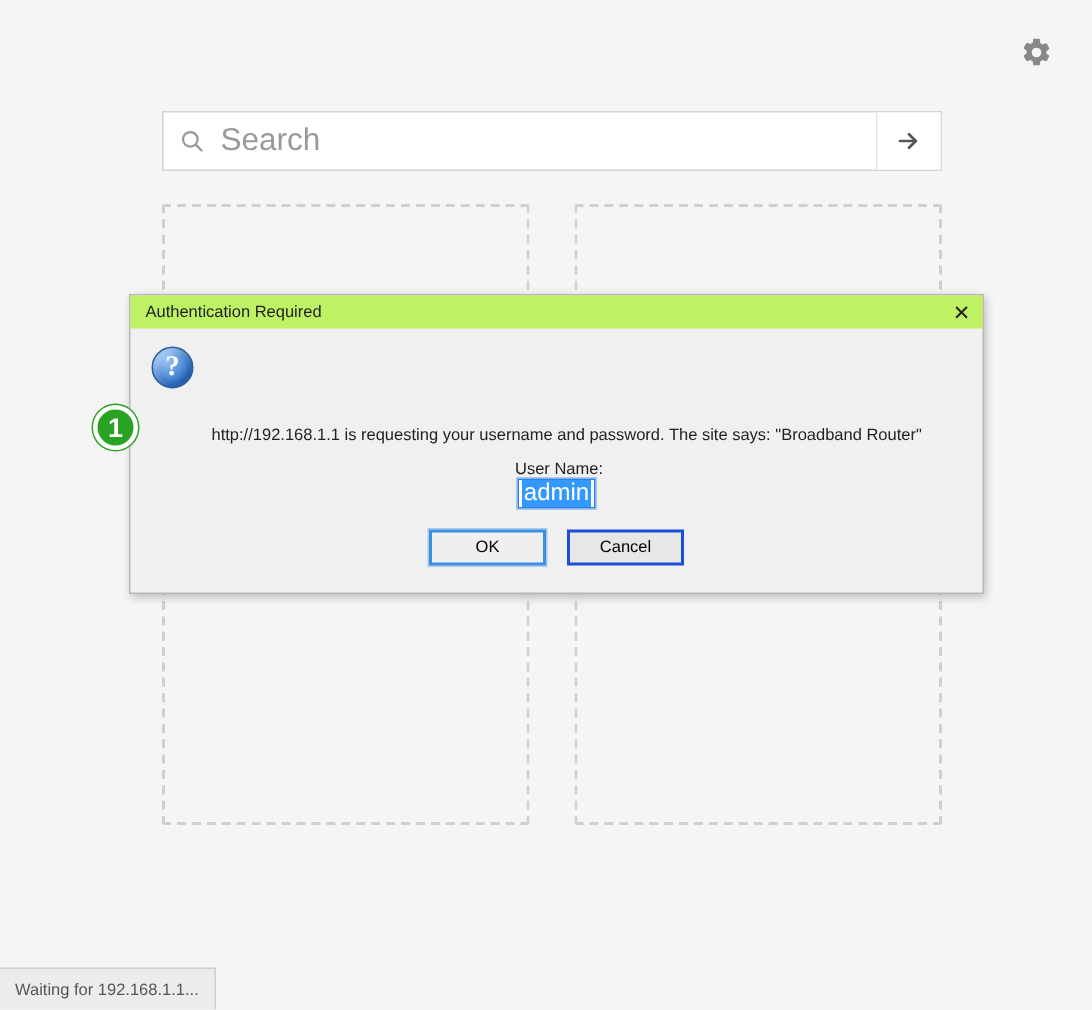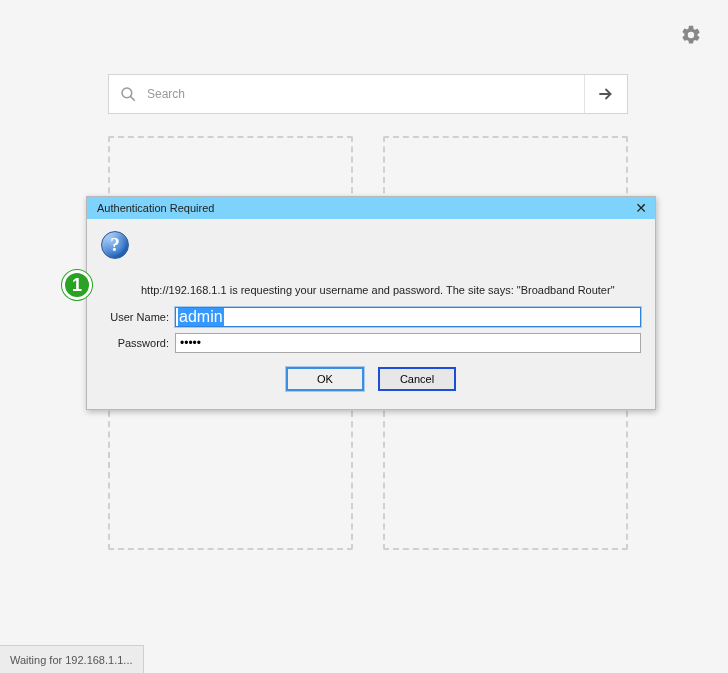--- a/index.html
+++ b/index.html
@@ -39,21 +39,21 @@
   }
   .search-box {
     flex: 1;
     display: flex;
     align-items: center;
     padding: 0 10px;
     border-right: 1px solid #e3e3e3;
   }
   .search-box .mag { width: 18px; height: 18px; color: #999; flex: none; margin-right: 8px; }
   .search-box input {
-    border: 0; outline: 0; flex: 1; font-size: 12px; color: #15803d; background: transparent;
+    border: 0; outline: 0; flex: 1; font-size: 21px; color: #15803d; background: transparent;
   }
   .search-box input::placeholder { color: #999; }
   .go-btn {
     width: 42px;
     display: flex; align-items: center; justify-content: center;
     cursor: pointer; background: #fff;
   }
   .go-btn svg { width: 18px; height: 18px; color: #555; }
 
   
@@ -76,21 +76,21 @@
     left: 86px;
     top: 196px;
     width: 570px;
     background: #f0f0f0;
     border: 1px solid #b8b8b8;
     box-shadow: 1px 2px 6px rgba(0,0,0,0.25);
     font-size: 11px;
     color: #222;
   }
   .dialog-titlebar {
-    background: #7dd3fc;
+    background: #bef264;
     height: 22px;
     display: flex;
     align-items: center;
     justify-content: space-between;
     padding: 0 6px 0 10px;
     font-size: 11px;
     font-weight: 500;
     color: #222;
   }
   .close-x {
@@ -104,21 +104,21 @@
   .q-icon {
     width: 28px; height: 28px; border-radius: 50%;
     background: radial-gradient(circle at 35% 30%, #9fc8f6, #2a6fc9 70%);
     border: 1px solid #2a5da0;
     display: flex; align-items: center; justify-content: center;
     color: #fff; font-weight: bold; font-size: 19px; font-family: Georgia, serif;
     flex: none;
     box-shadow: inset -2px -2px 4px rgba(0,0,0,0.2), inset 2px 2px 4px rgba(255,255,255,0.4);
   }
   .msg-text { padding-top: 4px; line-height: 1.3; margin-top: 48px; }
-  .form-row { display: flex; align-items: center; margin-bottom: 6px; }
+  .form-row { display: flex; align-items: center; margin-bottom: 6px; flex-direction: column; }
   .form-row label { width: 74px; text-align: right; padding-right: 6px; }
   .form-row input {
     flex: 1; height: 20px; border: 1px solid #a7a7a7; padding: 1px 4px;
     font-size: 12px; font-family: inherit; outline: none;
     background: #fff;
   }
   .sel-text {
     background: #3399ff; color: #fff; padding: 0 1px;
   }
   .un-input-wrap {
@@ -217,24 +217,20 @@
     <div class="msg-row">
       <div class="q-icon">?</div>
       <div class="msg-text">http://192.168.1.1 is requesting your username and password. The site says: "Broadband Router"</div>
     </div>
     <div class="form-row">
       <label>User Name:</label>
       <div class="un-input-wrap">
         <span class="sel-text">admin</span>
       </div>
     </div>
-    <div class="form-row">
-      <label>Password:</label>
-      <input type="text" readonly="" value="•••••" style="">
-    </div>
     <div class="btn-row">
       <button class="dlg-btn primary">OK</button>
       <button class="dlg-btn">Cancel</button>
     </div>
   </div>
 </div>
 
 <div class="hint-marker">1</div>
 
 <div class="status">Waiting for 192.168.1.1...</div>

